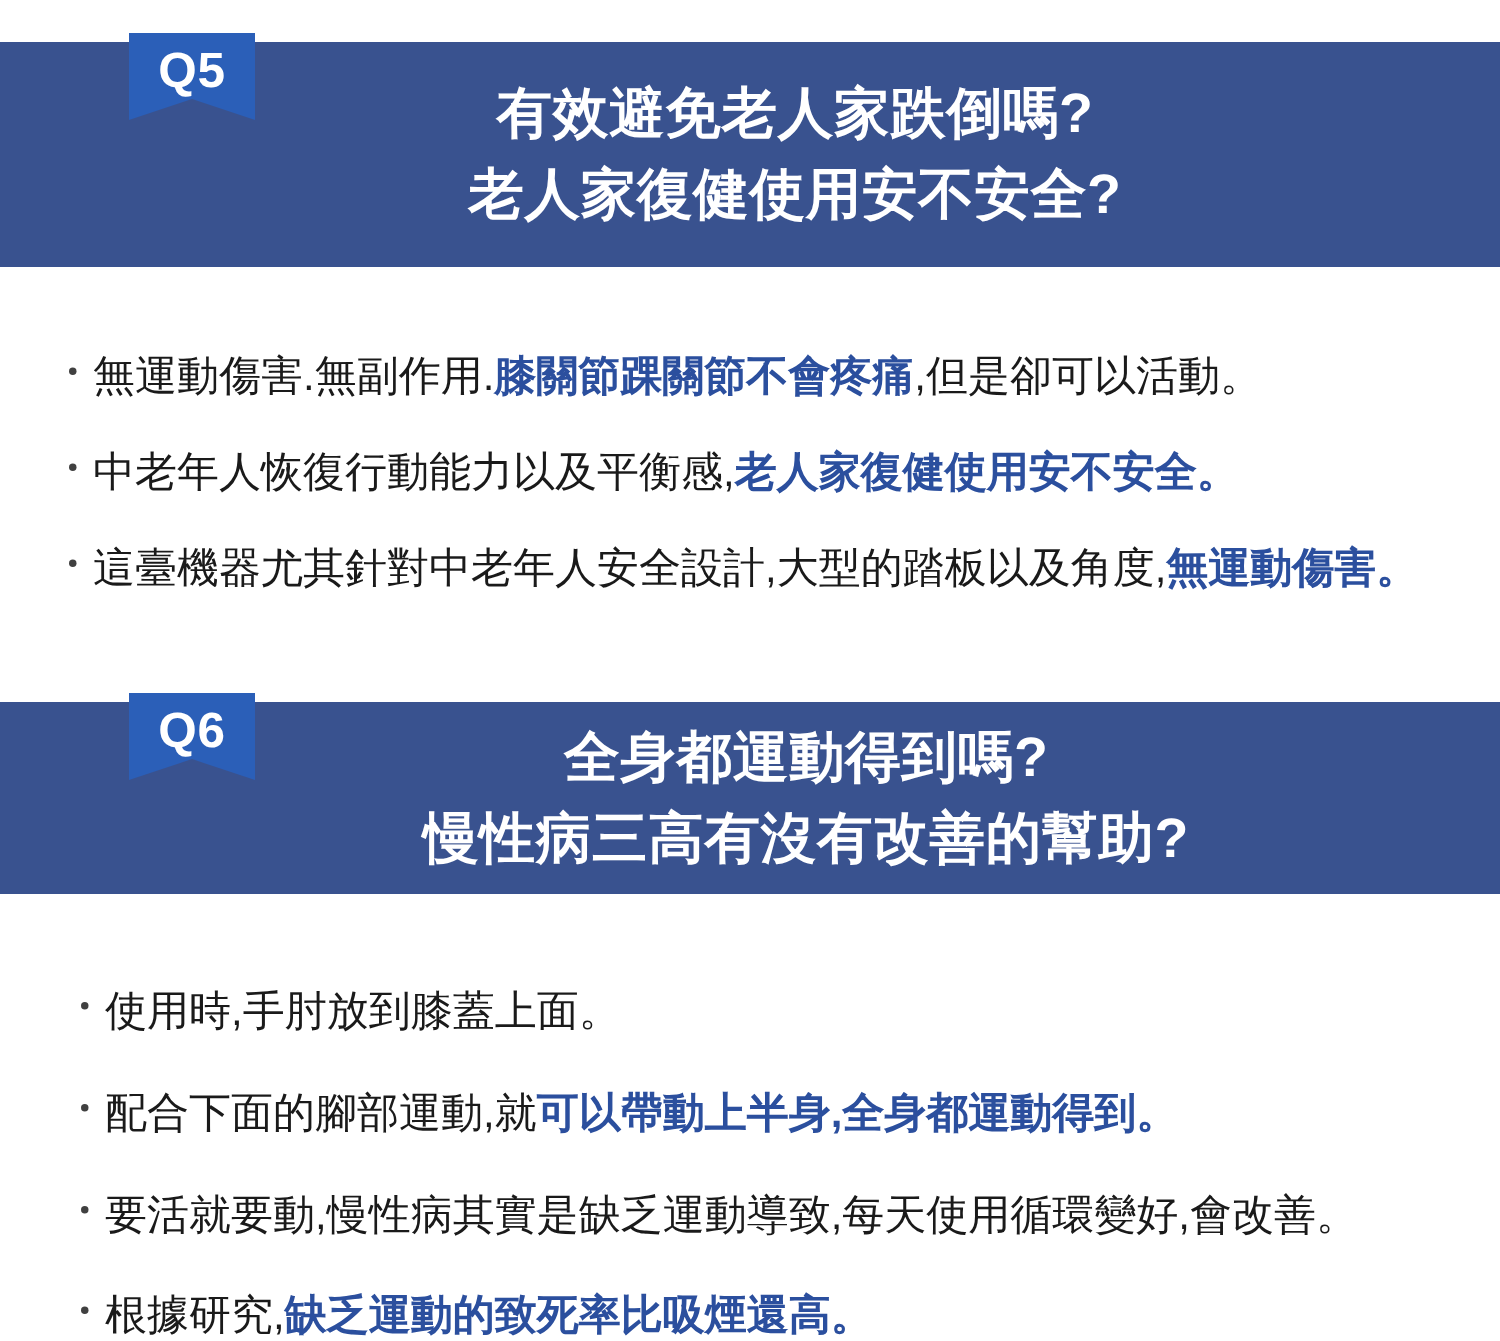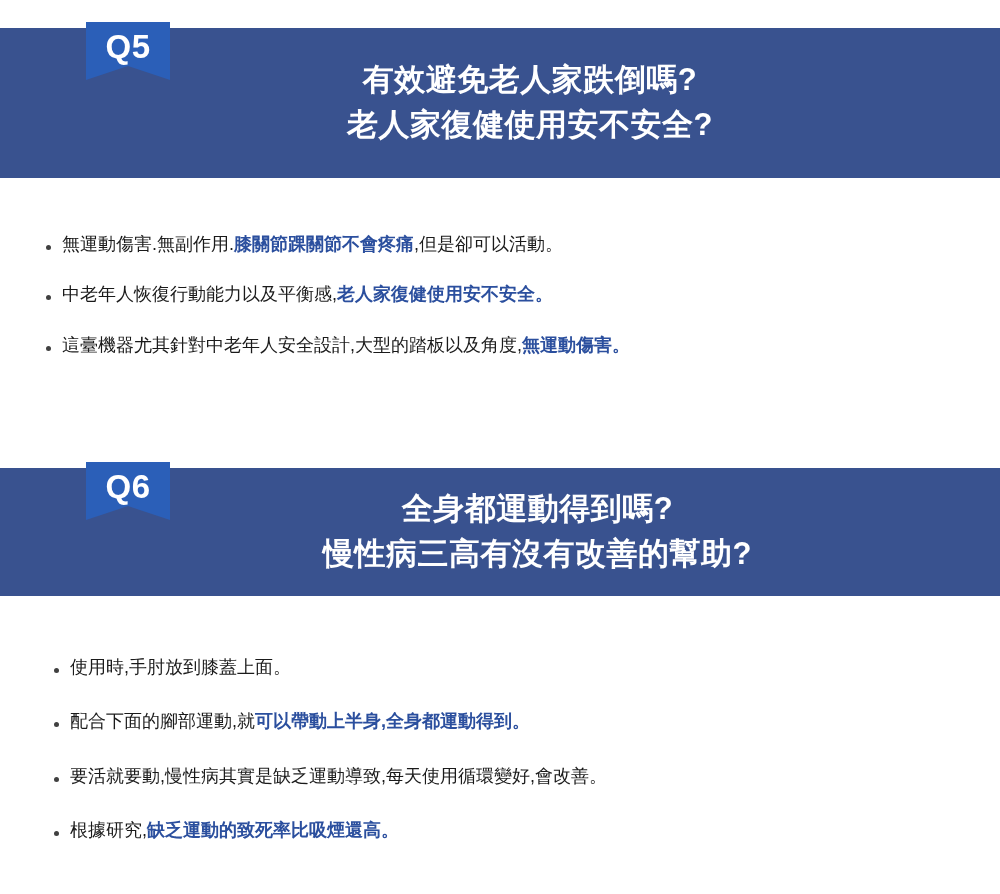--- a/index.html
+++ b/index.html
@@ -33,21 +33,21 @@
     align-items: center;
     justify-content: center;
     flex-direction: column;
   }
   .qbanner-text {
     color: #ffffff;
     font-weight: bold;
     letter-spacing: 0.5px;
     line-height: 1.45;
     text-align: center;
-    font-size: 31px;
+    font-size: 37px;
     padding-left: 60px;
   }
   .qtag {
     position: absolute;
     width: 84px;
     background: #2b5fb8;
     color: #ffffff;
     font-weight: bold;
     font-size: 33px;
     text-align: center;
@@ -62,21 +62,21 @@
   
   .qlist {
     padding: 0;
     margin: 0;
     list-style: none;
   }
   .qlist li {
     position: relative;
     padding-left: 22px;
     color: #1a1a1a;
-    font-size: 18px;
+    font-size: 28px;
     line-height: 1.35;
     white-space: nowrap;
   }
   .qlist li::before {
     content: "";
     position: absolute;
     left: 6px;
     top: 13px;
     width: 5px;
     height: 5px;

